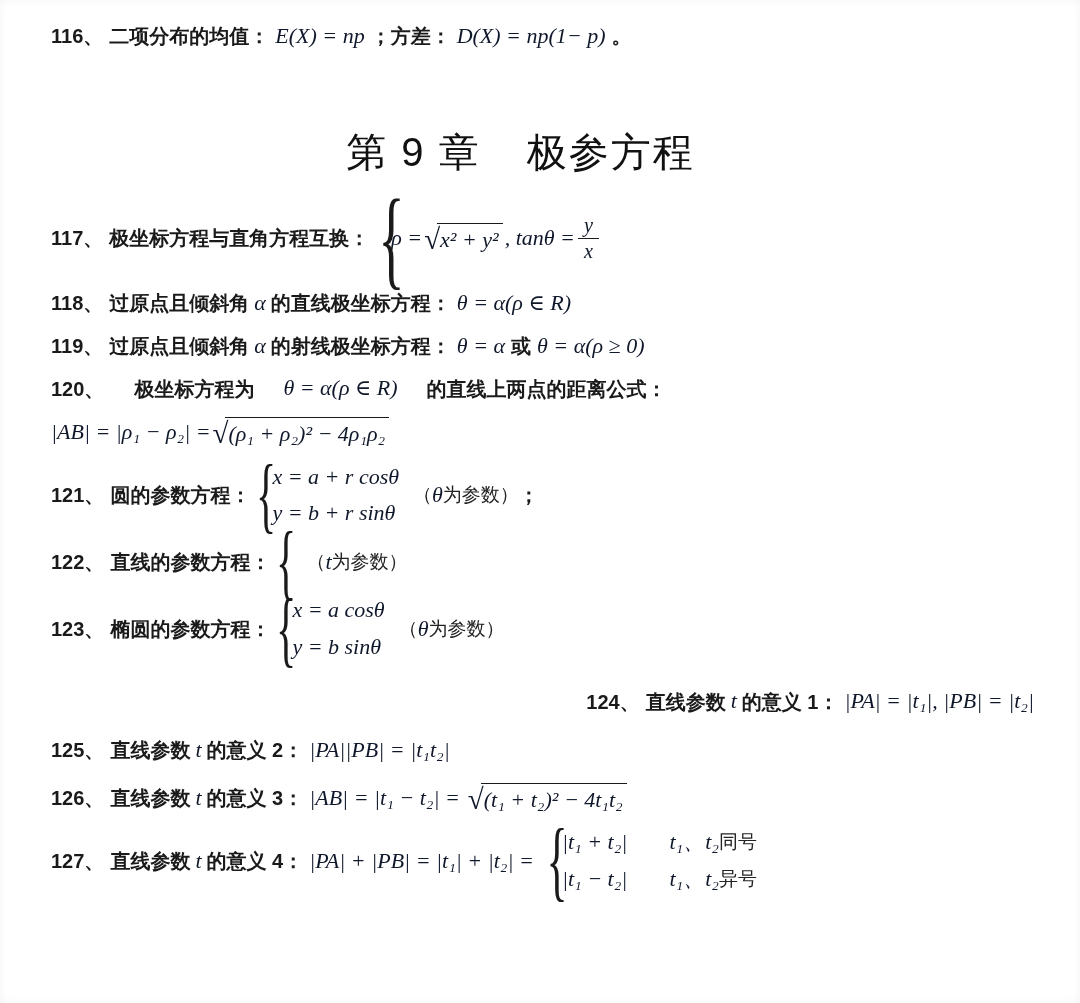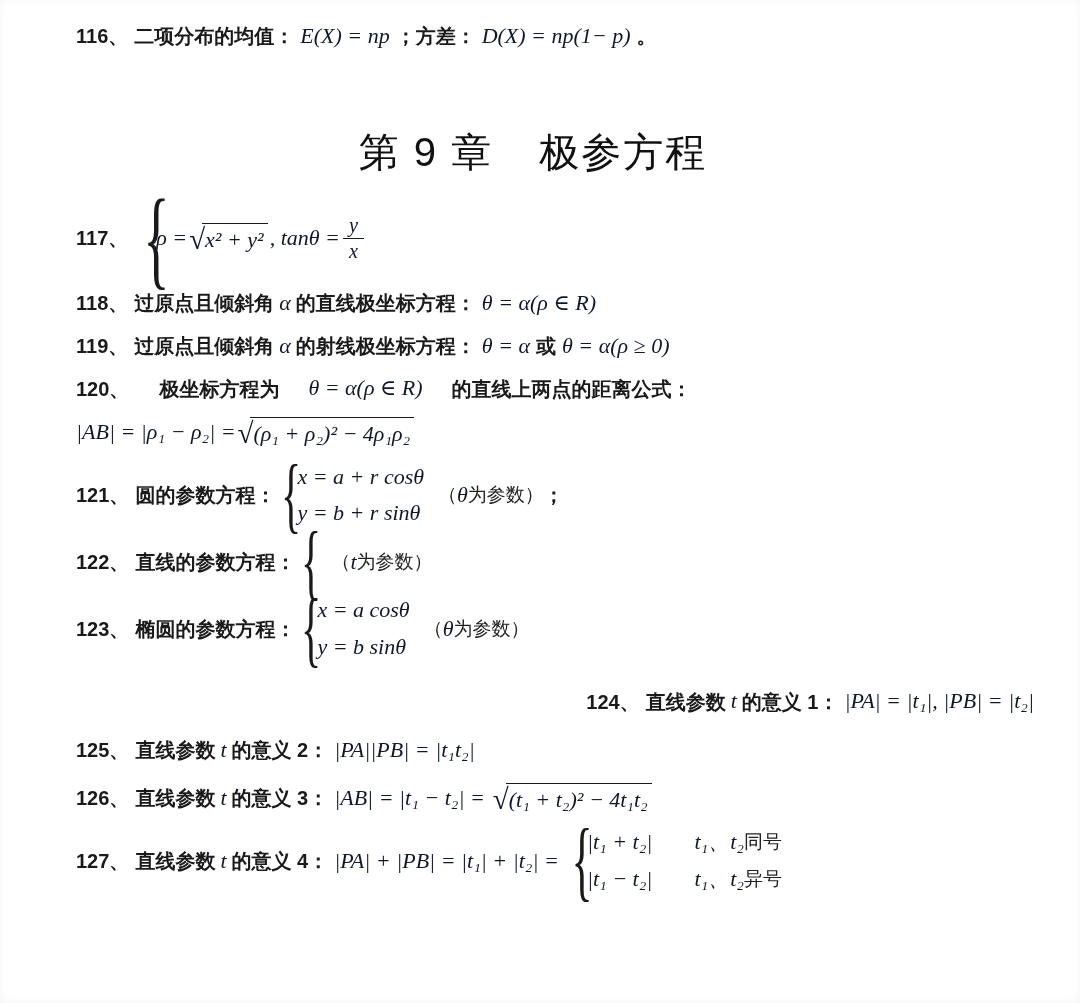--- a/index.html
+++ b/index.html
@@ -1,20 +1,20 @@
 <!DOCTYPE html>
 <html><head>
 <meta charset="utf-8">
 <style>
   html,body{margin:0;padding:0;background:#ffffff;}
   .page{
     width:1080px;height:1003px;box-sizing:border-box;position:relative;
     background:#ffffff;outline:1px solid #e8e8e8;
     box-shadow:inset 0 0 8px rgba(0,0,0,0.05);
-    padding:22px 40px 0 76px;overflow:hidden;
+    padding:22px 40px 0 51px;overflow:hidden;
     color:#1a1a1a;
   }
   .row{display:flex;align-items:center;white-space:nowrap;line-height:1.3;}
   .cn{font-family:"Liberation Sans","DejaVu Sans",sans-serif;font-weight:700;font-size:20px;color:#1a1a1a;}
   .num{margin-right:6px;}
   .m{font-family:"Liberation Serif","DejaVu Serif",serif;font-style:italic;font-size:22px;color:#0f172a;}
   .mpad{margin:0 6px;}
   .mvar{margin:0 5px;}
   .ntxt{font-family:"Liberation Serif","DejaVu Serif",serif;font-weight:400;font-size:19px;color:#222;}
   .title{font-family:"Liberation Sans","DejaVu Sans",sans-serif;font-weight:400;font-size:40px;
@@ -73,20 +73,21 @@
     <span class="m mpad">D(X) = np(1− p)</span>
     <span class="cn">。</span>
   </div>
 
   <div class="title">
     <span>第 9 章</span><span class="tgap"></span><span>极参方程</span>
   </div>
 
   <div class="row r117">
     <span class="cn num">117、</span>
+    <span class="cn">极坐标方程与直角方程互换：</span>
     <span class="sys sys117">
       <span class="lbrace">{</span>
       <span class="syslines">
         <span class="mline m">
           <span>ρ = </span>
           <span class="sqrt">
             <span class="radsign">√</span>
             <span class="radicand">x² + y²</span>
           </span>
           <span>, tanθ = </span>

